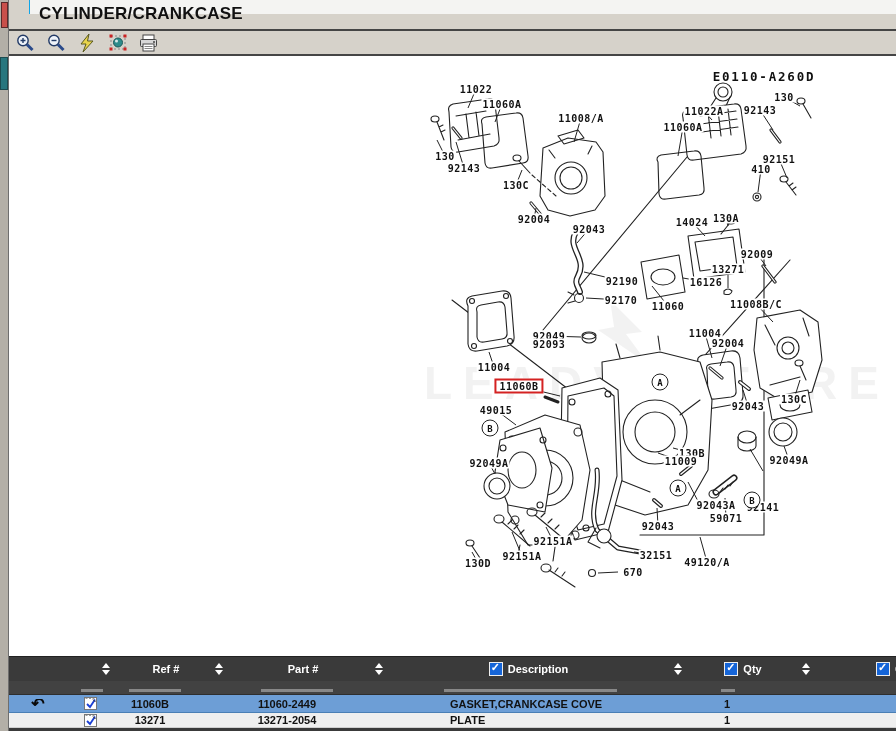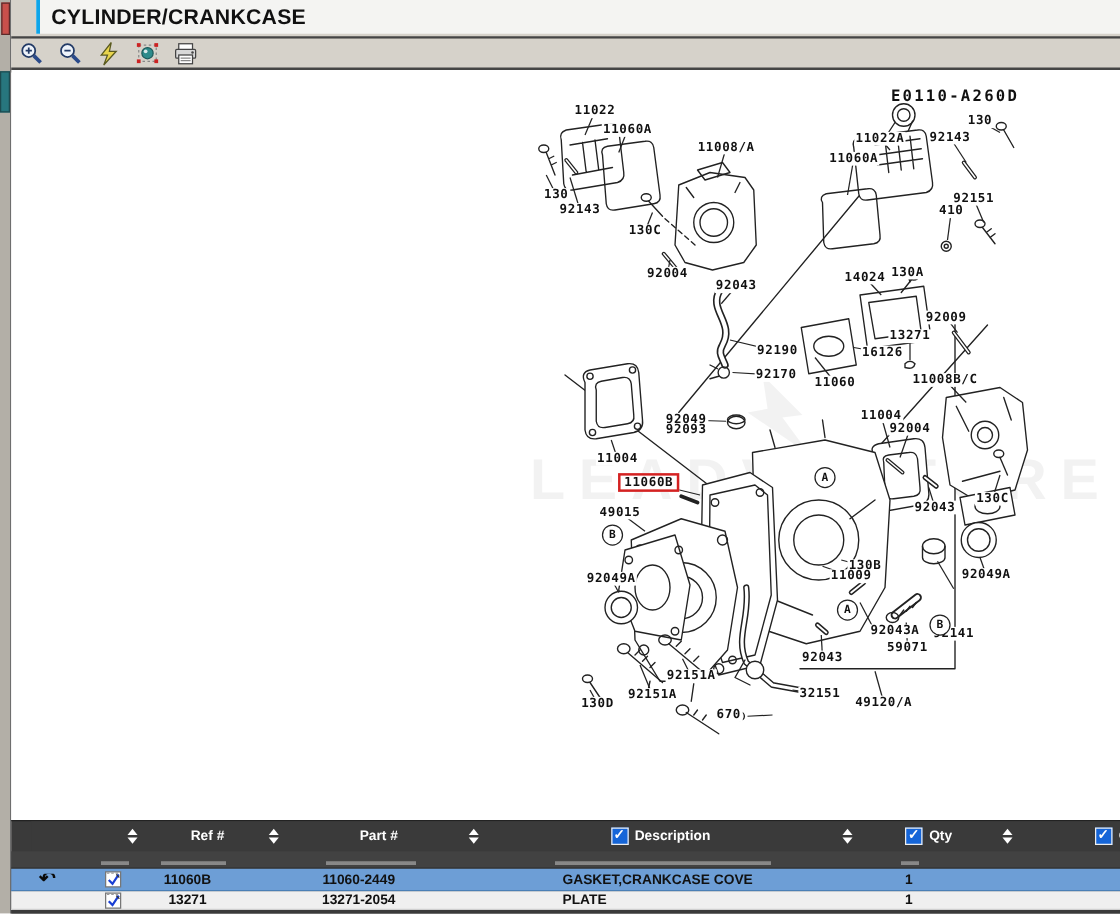--- a/index.html
+++ b/index.html
@@ -5,21 +5,21 @@
   html,body{margin:0;padding:0;background:#fff;}
   .app{position:relative;width:896px;height:731px;overflow:hidden;background:#fff;
        font-family:"Liberation Sans",sans-serif;}
   
   .left-strip{position:absolute;left:0;top:0;width:9px;height:731px;background:#b3afa7;
               border-right:1px solid #6e6e6e;box-sizing:border-box;}
   .strip-red{position:absolute;left:1px;top:2px;width:7px;height:26px;background:#c9504b;border:1px solid #5a2a2a;box-sizing:border-box;}
   .strip-teal{position:absolute;left:0px;top:57px;width:8px;height:33px;background:#27767e;border:1px solid #1c4b50;box-sizing:border-box;}
   
   .titlebar-row{position:absolute;left:9px;top:0;right:0;height:29px;background:#d6d2ca;border-bottom:2px solid #454545;}
-  .titlebar{position:absolute;left:20px;top:0;right:0;height:27px;background:#f4f4f2;border-left:3px solid #0ea5e9;
+  .titlebar{position:absolute;left:20px;top:0;right:0;height:14px;background:#f4f4f2;border-left:1px solid #0ea5e9;
             font-size:17px;font-weight:bold;color:#111;line-height:28px;padding-left:9px;letter-spacing:.2px;}
   
   .toolbar{position:absolute;left:9px;top:31px;right:0;height:25px;background:#d6d2ca;border-bottom:2px solid #454545;
            display:flex;align-items:center;gap:9px;padding-left:5px;box-sizing:border-box;}
   .tbtn{width:22px;height:21px;display:flex;align-items:center;justify-content:center;}
   .tbtn svg{display:block;}
   
   .canvas{position:absolute;left:9px;top:58px;width:887px;height:598px;background:#ffffff;overflow:hidden;}
   .wmark{position:absolute;left:415px;top:298px;font-size:46px;font-weight:bold;letter-spacing:11px;
          color:rgba(70,70,70,0.07);font-family:"Liberation Sans",sans-serif;white-space:nowrap;}
@@ -343,21 +343,21 @@
         <span class="dlabel" style="left: 754px; top: 413px; margin-top: 36px;">92141</span>
         <span class="dlabel" style="left: 480px; top: 405px;">92049A</span>
         <span class="dlabel" style="left: 691px; top: 447px; margin-left: 16px;">92043A</span>
         <span class="dlabel" style="left: 717px; top: 460px;">59071</span>
         <span class="dlabel" style="left: 649px; top: 468px;">92043</span>
         <span class="dlabel" style="left: 647px; top: 497px;">32151</span>
         <span class="dlabel" style="left: 698px; top: 504px;">49120/A</span>
         <span class="dlabel" style="left: 544px; top: 483px;">92151A</span>
         <span class="dlabel" style="left: 513px; top: 498px;">92151A</span>
         <span class="dlabel" style="left: 469px; top: 505px;">130D</span>
-        <span class="dlabel" style="left: 574px; top: 514px;">670</span>
+        <span class="dlabel" style="left: 624px; top: 514px;">670</span>
         <span class="marker" style="left: 651px; top: 324px;">A</span>
         <span class="marker" style="left: 669px; top: 430px;">A</span>
         <span class="marker" style="left: 481px; top: 370px;">B</span>
         <span class="marker" style="left: 743px; top: 442px;">B</span>
       </div>
   </div>
 
   <div class="ptable">
     <div class="thead">
       <div class="hc"></div>

